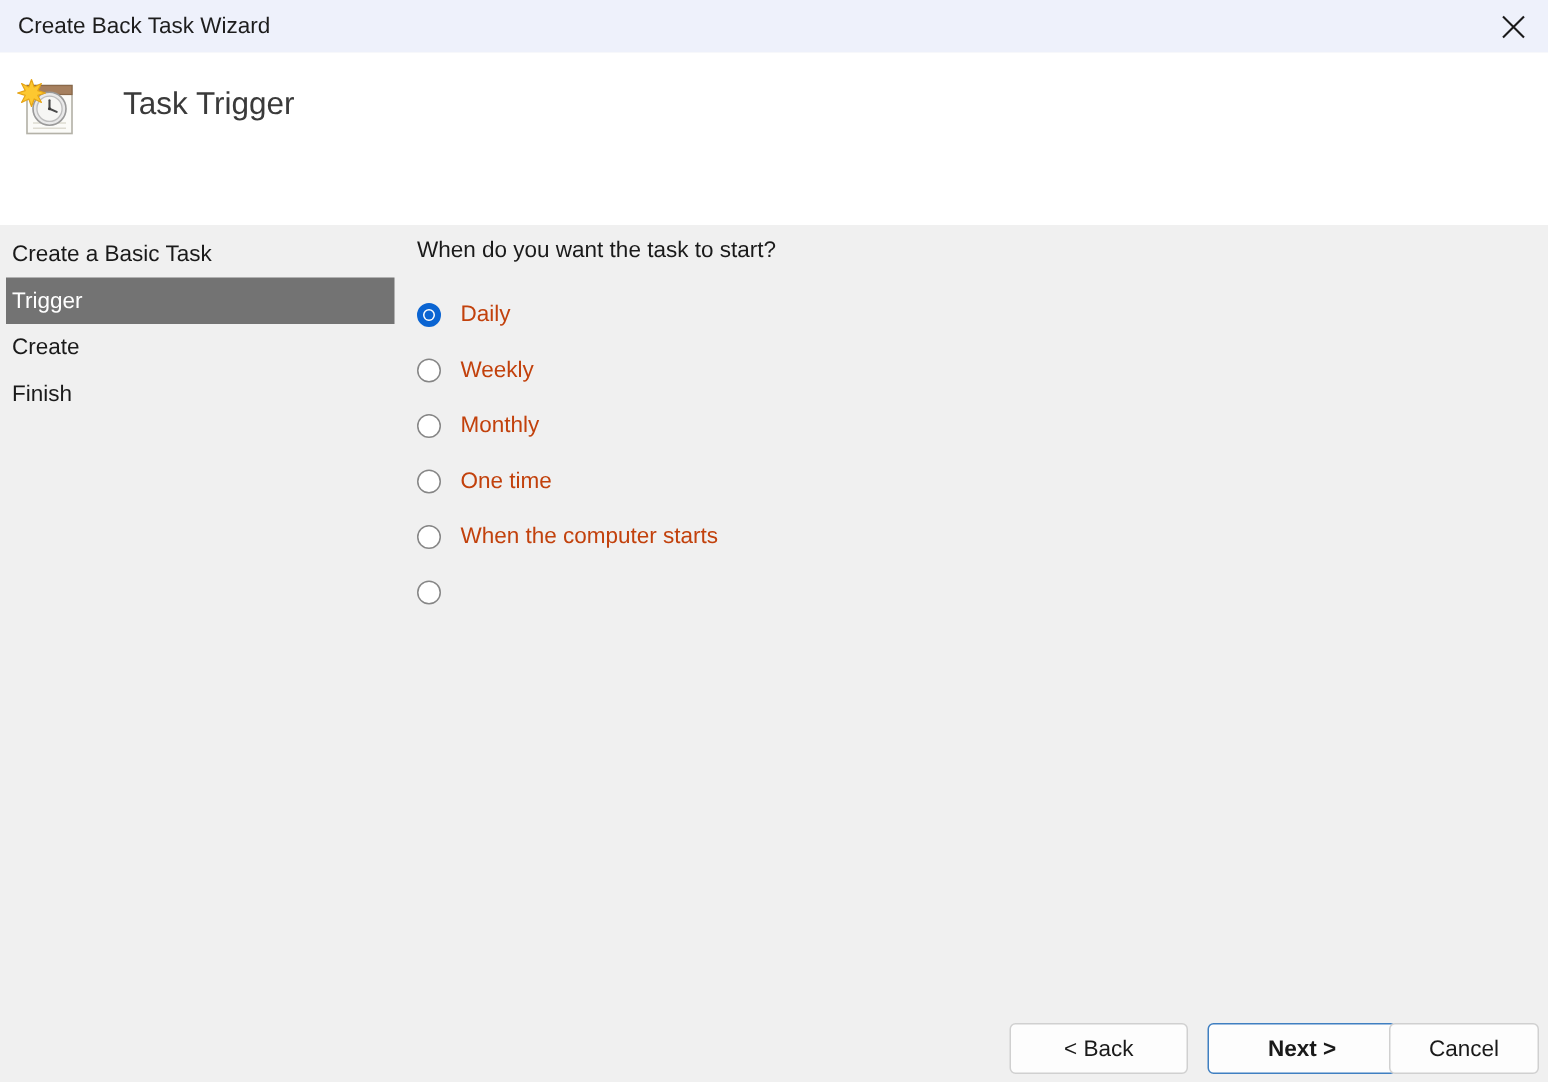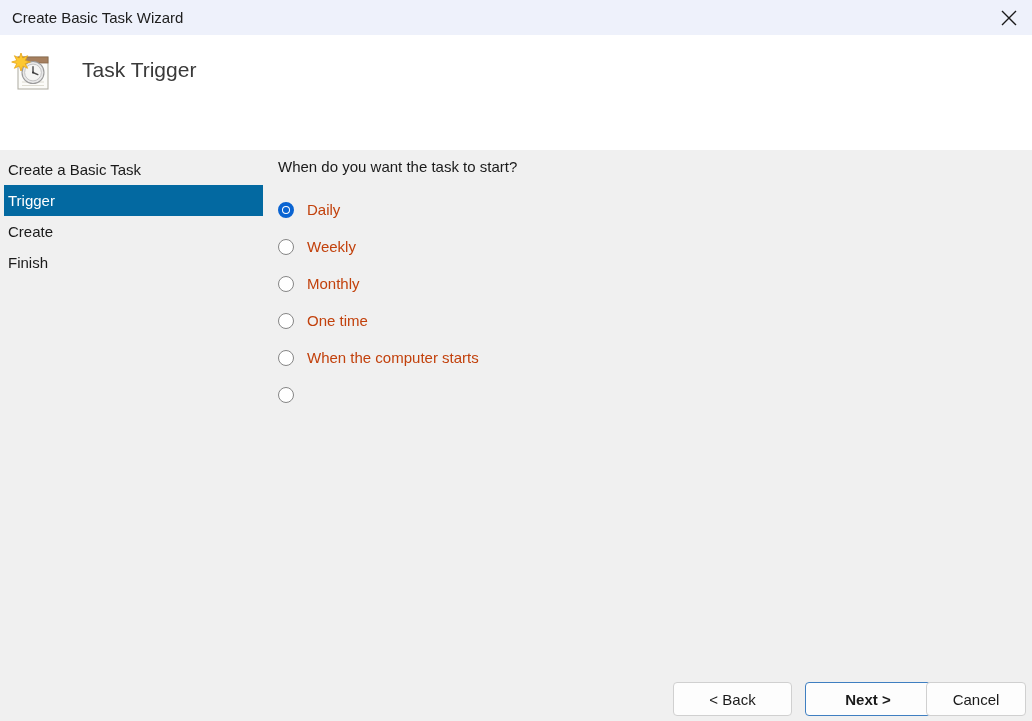--- a/index.html
+++ b/index.html
@@ -88,21 +88,21 @@
     display: flex;
     align-items: center;
     padding-left: 8px;
     box-sizing: border-box;
     font-size: 15px;
     color: #1a1a1a;
     white-space: nowrap;
     cursor: default;
   }
   .step-item.selected {
-    background: #0369a1;
+    background: #737373;
     color: #ffffff;
     margin-left: 4px;
     width: 259px;
     padding-left: 4px;
   }
 
   
   #pane {
     position: absolute;
     left: 278px; top: 8px;
@@ -176,21 +176,21 @@
     white-space: nowrap;
   }
   #btn-back  { left: 673px; width: 119px; }
   #btn-next  { left: 805px; width: 126px; border: 1.6px solid #3f7fc1; font-weight: bold; }
   #btn-cancel{ left: 926px; width: 100px; }
 </style>
 </head>
 <body>
 
 <div id="titlebar">
-  <span id="titlebar-text">Create Basic Task Wizard</span>
+  <span id="titlebar-text">Create Back Task Wizard</span>
   <div id="close-button">
     <svg width="16" height="16" viewBox="0 0 16 16" aria-hidden="true">
       <path d="M1.5 1.5 L14.5 14.5 M14.5 1.5 L1.5 14.5" stroke="#1a1a1a" stroke-width="1.4" fill="none" stroke-linecap="square"></path>
     </svg>
   </div>
 </div>
 
 <div id="header">
   <div id="header-icon">
     <svg width="48" height="48" viewBox="0 0 48 48" aria-hidden="true">

